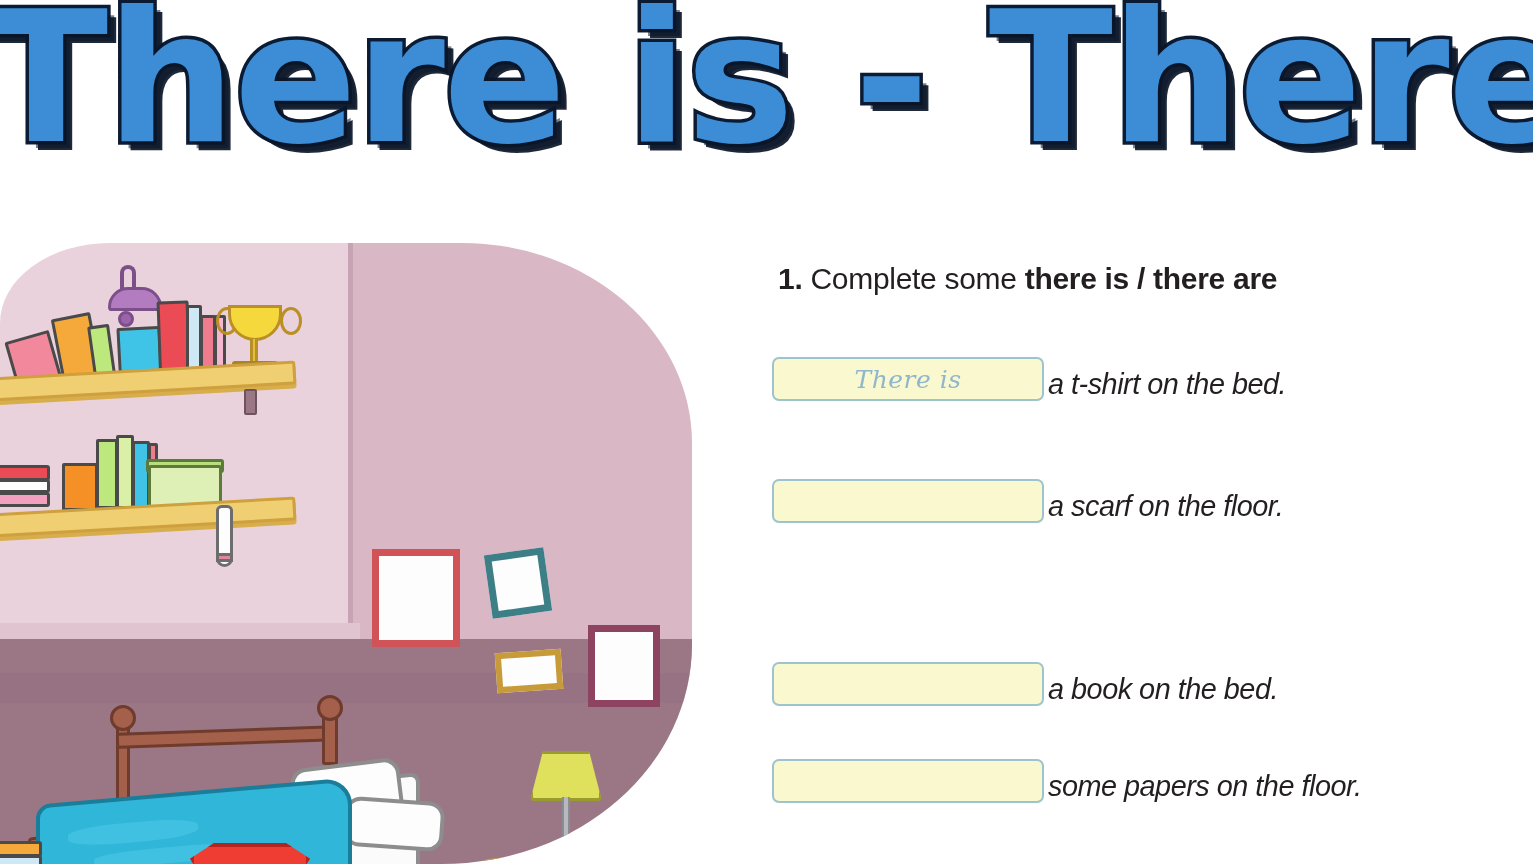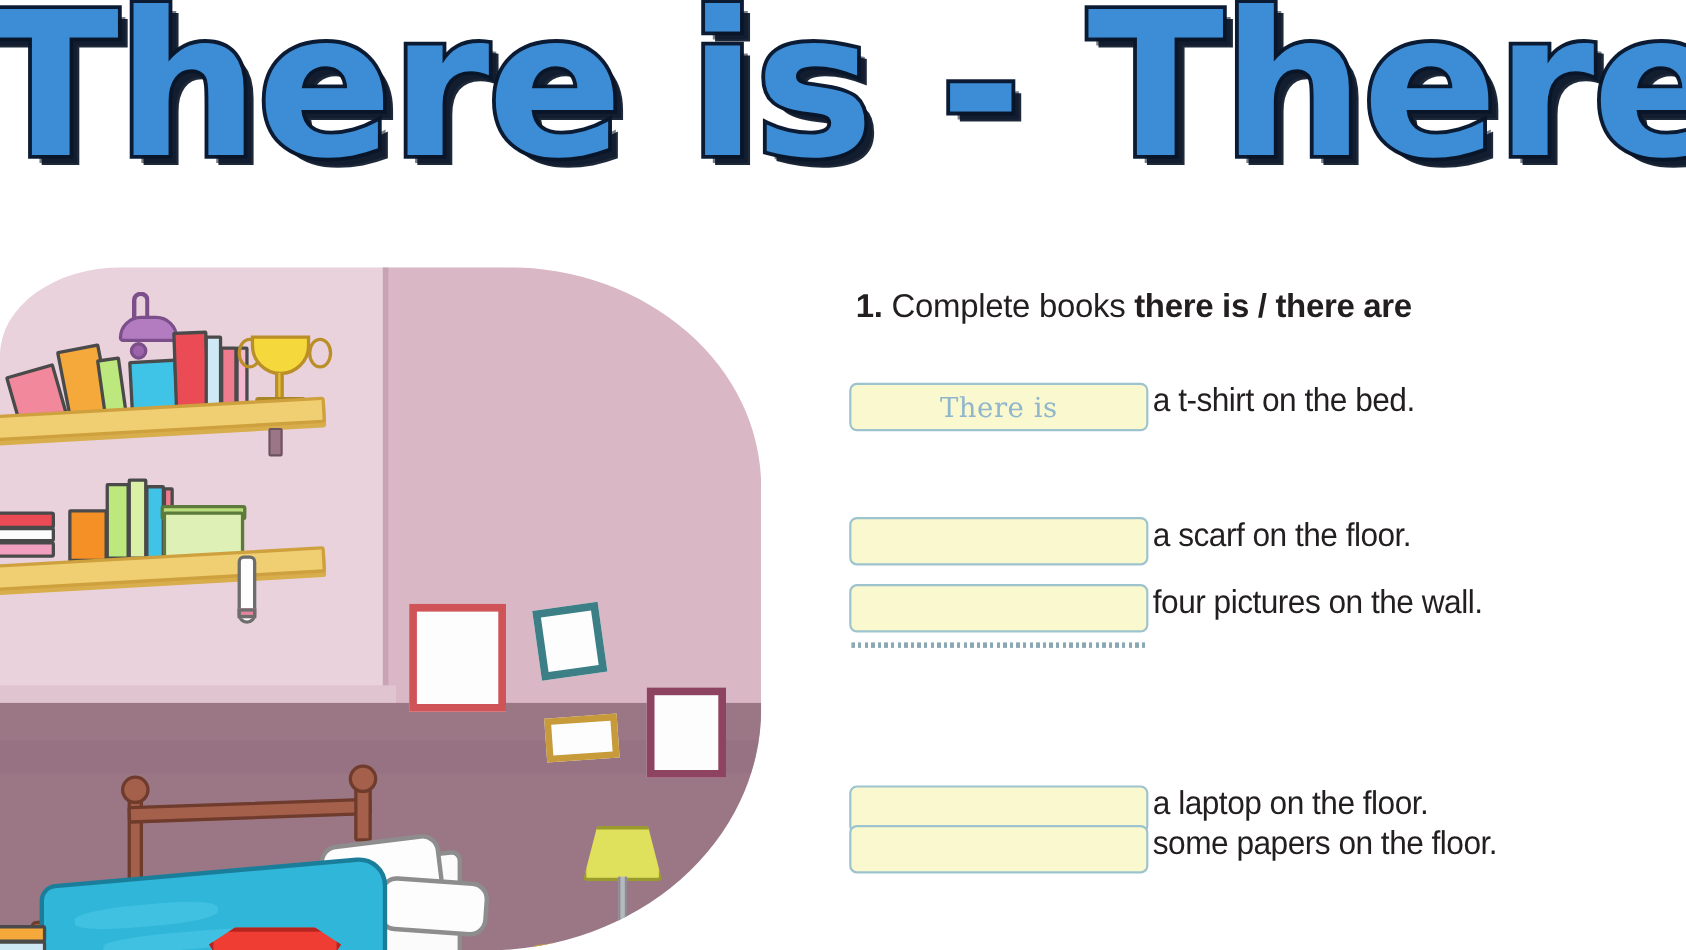--- a/index.html
+++ b/index.html
@@ -121,21 +121,21 @@
   #exercise{position:absolute;left:778px;top:262px;width:740px;height:600px;}
   #instruction{
     font-family:"Liberation Sans", sans-serif;
     font-size:30px;color:#231f20;white-space:nowrap;
     letter-spacing:-.3px;
     position:absolute;left:0;top:0;
   }
   #instruction .num{font-weight:bold;}
   #instruction .bold{font-weight:bold;}
 
-  .qrow{position:absolute;left:-6px;height:53px;display:flex;align-items:flex-start;}
+  .qrow{position:absolute;left:-6px;height:53px;display:flex;align-items:flex-end;font-style:italic;}
   .answer-box{
     width:272px;height:44px;
     background:#faf8ce;
     border:2px solid #9dc4ce;
     border-radius:7px;
     box-sizing:border-box;
     display:flex;align-items:center;justify-content:center;
     flex:0 0 auto;
   }
   .answer-box.filled span{
@@ -237,54 +237,47 @@
     <div class="dlamp-base"></div>
     <div class="nstand-top"></div>
     <div class="remote"></div>
 
   </div>
 </div>
 
 <div id="exercise">
 
   <div id="instruction">
-    <span class="num">1.</span><span> Complete books </span><span class="bold">there is / there are</span>
+    <span class="num">1.</span><span> Complete some </span><span class="bold">there is / there are</span>
   </div>
 
   <div class="qrow" style="top:86px;">
     <div class="answer-box filled">
       <span>There is</span>
     </div>
     <div class="sentence">a t-shirt on the bed.</div>
   </div>
 
 
   <div class="qrow" style="top:208px;">
     <div class="answer-box">
       <span></span>
     </div>
     <div class="sentence">a scarf on the floor.</div>
   </div>
 
-  <div class="qrow" style="top:269px;">
+
+
+  <div class="qrow" style="top:391px;">
     <div class="answer-box">
       <span></span>
-      <div class="serrated"></div>
-    </div>
-    <div class="sentence">four pictures on the wall.</div>
-  </div>
-
-
-
-  <div class="qrow" style="top:452px;">
-    <div class="answer-box">
-      <span></span>
-    </div>
-    <div class="sentence">a laptop on the floor.</div>
-  </div>
+    </div>
+    <div class="sentence">a book on the bed.</div>
+  </div>
+
 
   <div class="qrow" style="top:488px;">
     <div class="answer-box">
       <span></span>
     </div>
     <div class="sentence">some papers on the floor.</div>
   </div>
 
 </div>
 

